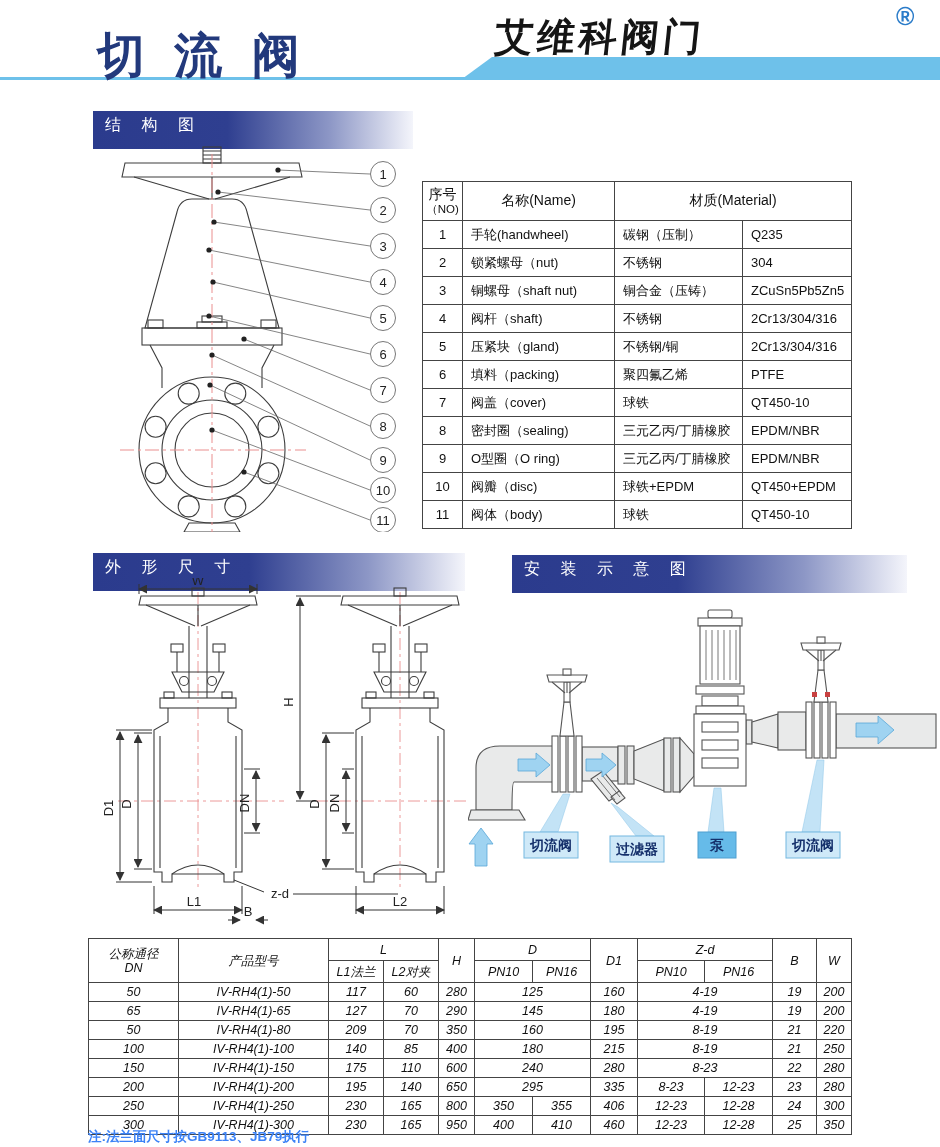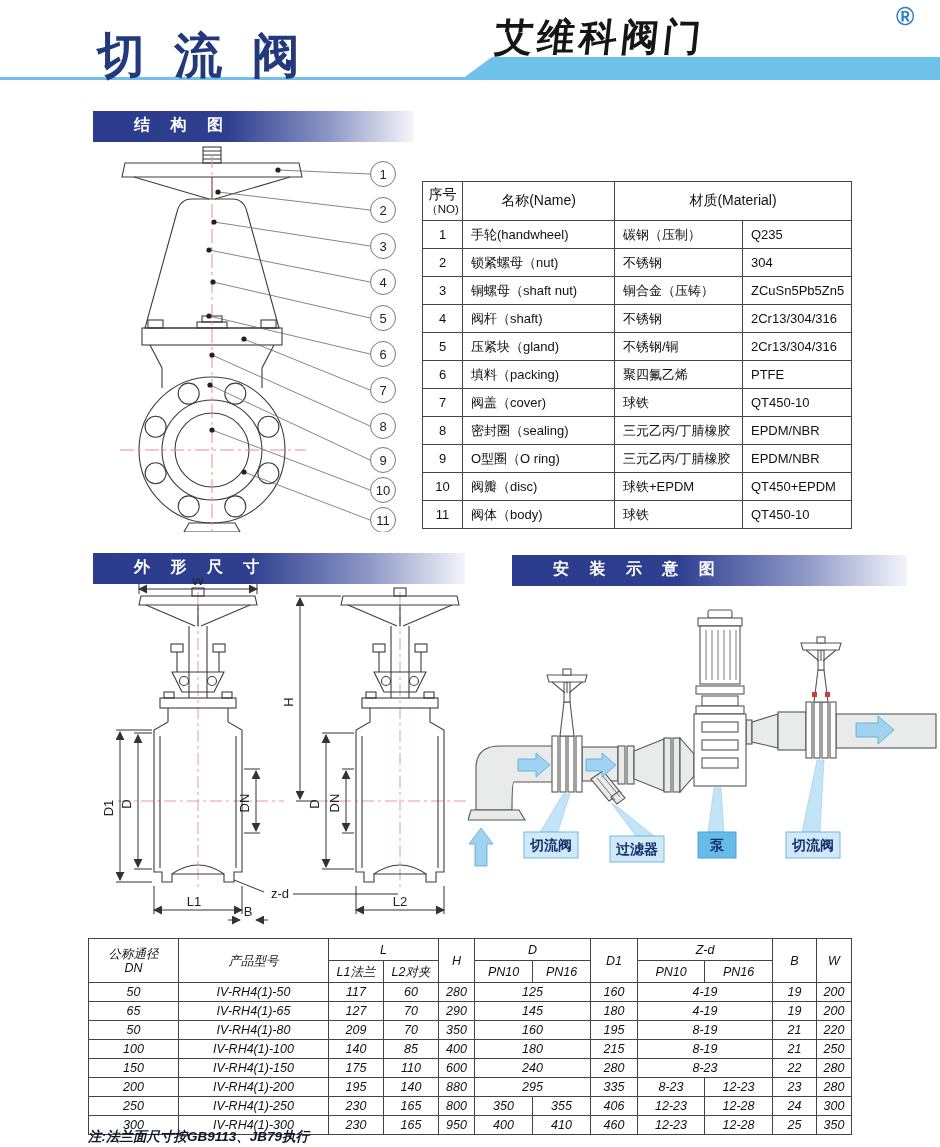--- a/index.html
+++ b/index.html
@@ -15,22 +15,22 @@
               letter-spacing:4px; white-space:nowrap; }
   .brand-en { position:absolute; left:722px; top:0px; font-size:50px; font-weight:bold;
               color:#f2c118; font-family:"DejaVu Sans Mono", monospace; letter-spacing:4px; }
   .brand-reg { position:absolute; left:896px; top:2px; font-size:25px; font-weight:bold;
                color:#2b7cc9; }
   .band { position:absolute; left:462px; top:57px; width:478px; height:22px;
           background:#6ec1ea; clip-path:polygon(30px 0,100% 0,100% 100%,0 100%); }
   .rule { position:absolute; left:0; top:77px; width:940px; height:3px; background:#6ec1ea; }
 
   
-  .secbar { position:absolute; height:31px; line-height:27px; box-sizing:border-box;
-            padding-left:41px; color:#fff; font-size:16px; font-weight:bold;
+  .secbar { position:absolute; height:38px; line-height:27px; box-sizing:border-box;
+            padding-left:12px; color:#fff; font-size:16px; font-weight:normal;
             letter-spacing:8px; white-space:nowrap;
             background:linear-gradient(90deg,#2b3b8d 0%,#2f3f90 42%,#8d97c6 74%,#f4f5fb 100%); }
   #bar-structure { left:93px; top:111px; width:320px; }
   #bar-outline   { left:93px; top:553px; width:372px; }
   #bar-install   { left:512px; top:555px; width:395px; }
 
   
   .parts-table { position:absolute; left:422px; top:181px; width:429px;
                  border-collapse:collapse; table-layout:fixed; font-size:13px; color:#111; }
   .parts-table td { border:1px solid #444; padding:0 0 0 8px; height:27px; }
@@ -41,21 +41,21 @@
 
   
   .size-table { position:absolute; left:88px; top:938px; width:763px;
                 border-collapse:collapse; table-layout:fixed; font-size:12.5px;
                 color:#111; text-align:center;font-style:italic; }
   .size-table td { border:1px solid #444; padding:0; height:18px; line-height:18px; }
   .size-table tr.sh td { height:21px; line-height:20px; }
   .dn2 { line-height:14px; }
 
   .footnote { position:absolute; left:88px; top:1128px; font-size:13.5px;
-              font-weight:bold; color:#0f172a;font-style:italic; }
+              font-weight:bold; color:#3b82f6; }
 
   svg text { font-family:"Liberation Sans", sans-serif; fill:#222; }
   .dimtxt { font-size:13px; fill:#222; }
   .callout-num { font-size:13px; fill:#333; }
   .lbltxt { font-size:14px; font-weight:bold; fill:#15306b; }
 </style>
 </head>
 <body>
 
 <div class="page">
@@ -513,21 +513,21 @@
       <td>280</td>
       <td colspan="2">8-23</td>
       <td>22</td>
           <td>280</td>
     </tr>
     <tr>
       <td>200</td>
           <td>IV-RH4(1)-200</td>
       <td>195</td>
           <td>140</td>
-      <td>880</td>
+      <td>650</td>
       <td colspan="2">295</td>
       <td>335</td>
       <td>8-23</td>
       <td>12-23</td>
       <td>23</td>
           <td>280</td>
     </tr>
     <tr>
       <td>250</td>
           <td>IV-RH4(1)-250</td>

